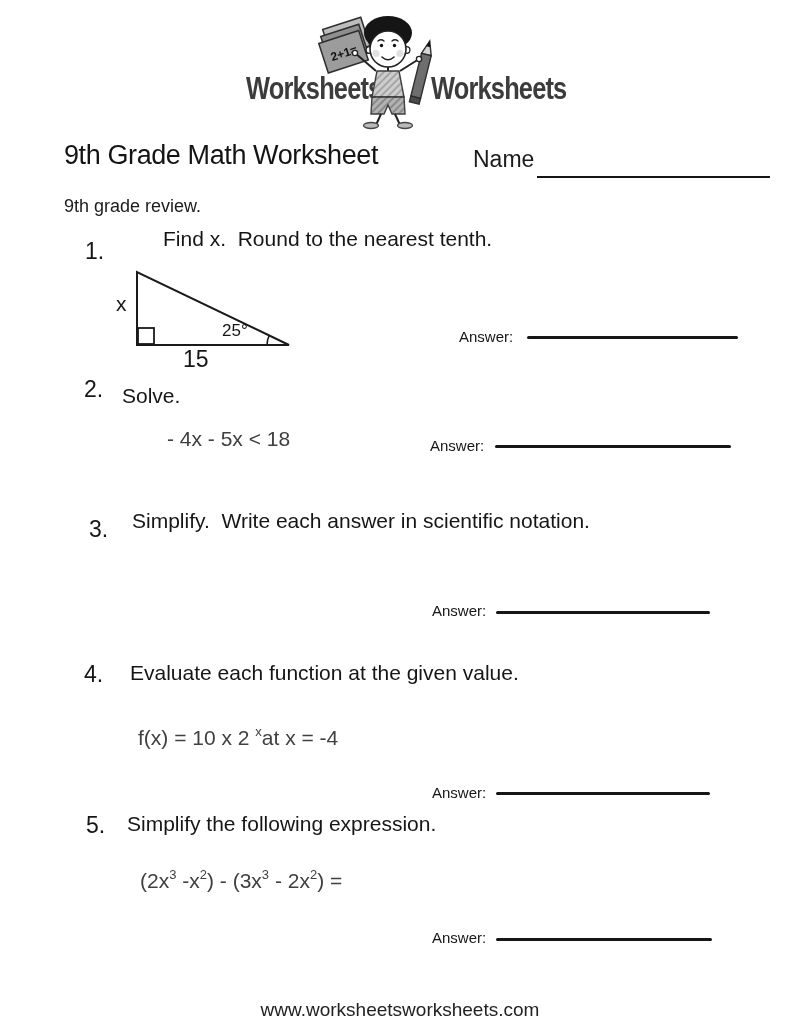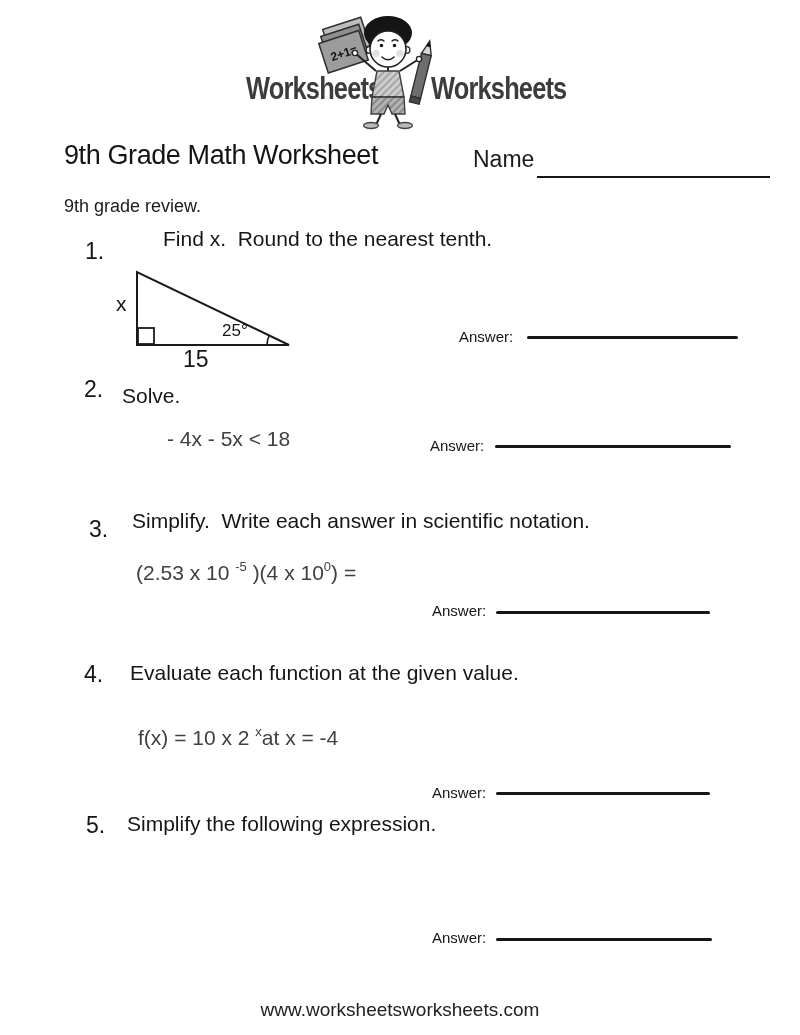--- a/index.html
+++ b/index.html
@@ -121,30 +121,30 @@
   <div class="abs answer-line" style="left:527px; top:336px; width:211px;"></div>
 
   <div class="abs pnum" style="left:84px; top:376px;">2.</div>
   <div class="abs prompt pre" style="left:122px; top:384px;">Solve.</div>
   <div class="abs equation" style="left:167px; top:427px;">- 4x - 5x &lt; 18</div>
   <div class="abs answer-label" style="left:430px; top:437px;">Answer:</div>
   <div class="abs answer-line" style="left:495px; top:445px; width:236px;"></div>
 
   <div class="abs pnum" style="left:89px; top:516px;">3.</div>
   <div class="abs prompt pre" style="left:132px; top:509px;">Simplify.  Write each answer in scientific notation.</div>
-  <div class="abs equation" style="left:136px; top:561px;"><span class="pre">(2.53 x 10 </span><span class="sup">-5</span><span class="pre"> )(4 x 10</span><span class="sup">0</span><span class="pre">) =</span></div>
   <div class="abs answer-label" style="left:432px; top:602px;">Answer:</div>
   <div class="abs answer-line" style="left:496px; top:611px; width:214px;"></div>
 
   <div class="abs pnum" style="left:84px; top:661px;">4.</div>
   <div class="abs prompt pre" style="left:130px; top:661px;">Evaluate each function at the given value.</div>
   <div class="abs equation" style="left:138px; top:726px;"><span class="pre">f(x) = 10 x 2 </span><span class="sup">x</span><span class="pre" style="">at x = -4</span></div>
   <div class="abs answer-label" style="left:432px; top:784px;">Answer:</div>
   <div class="abs answer-line" style="left:496px; top:792px; width:214px;"></div>
 
   <div class="abs pnum" style="left:86px; top:812px;">5.</div>
   <div class="abs prompt pre" style="left:127px; top:812px;">Simplify the following expression.</div>
+  <div class="abs equation" style="left:140px; top:869px;"><span class="pre">(2x</span><span class="sup">3</span><span class="pre"> -x</span><span class="sup">2</span><span class="pre">) - (3x</span><span class="sup">3</span><span class="pre"> - 2x</span><span class="sup">2</span><span class="pre">) =</span></div>
   <div class="abs answer-label" style="left:432px; top:929px;">Answer:</div>
   <div class="abs answer-line" style="left:496px; top:938px; width:216px;"></div>
 
   <div class="abs footer">www.worksheetsworksheets.com</div>
 
 </div>
 
 </body></html>

